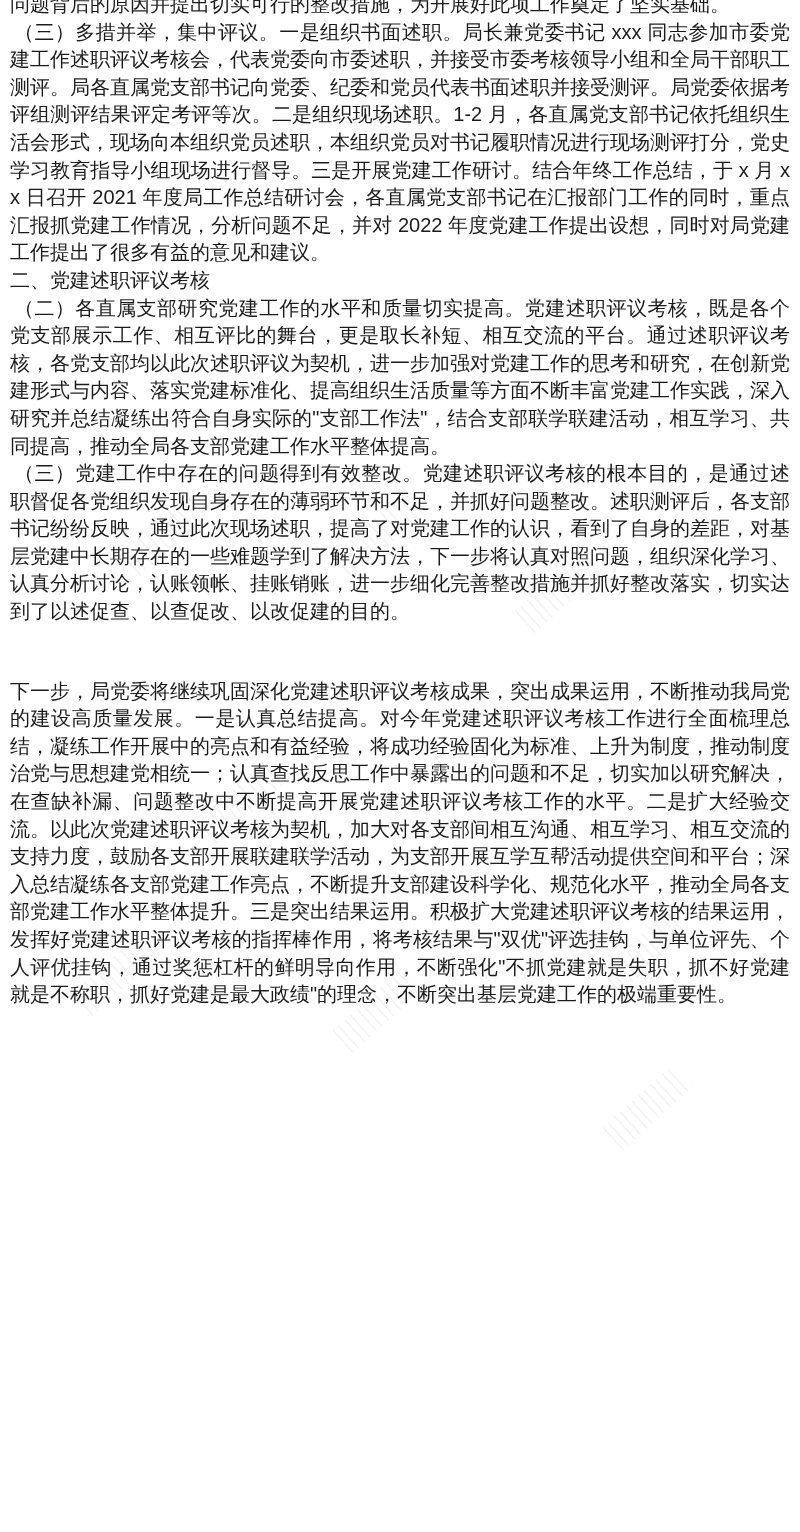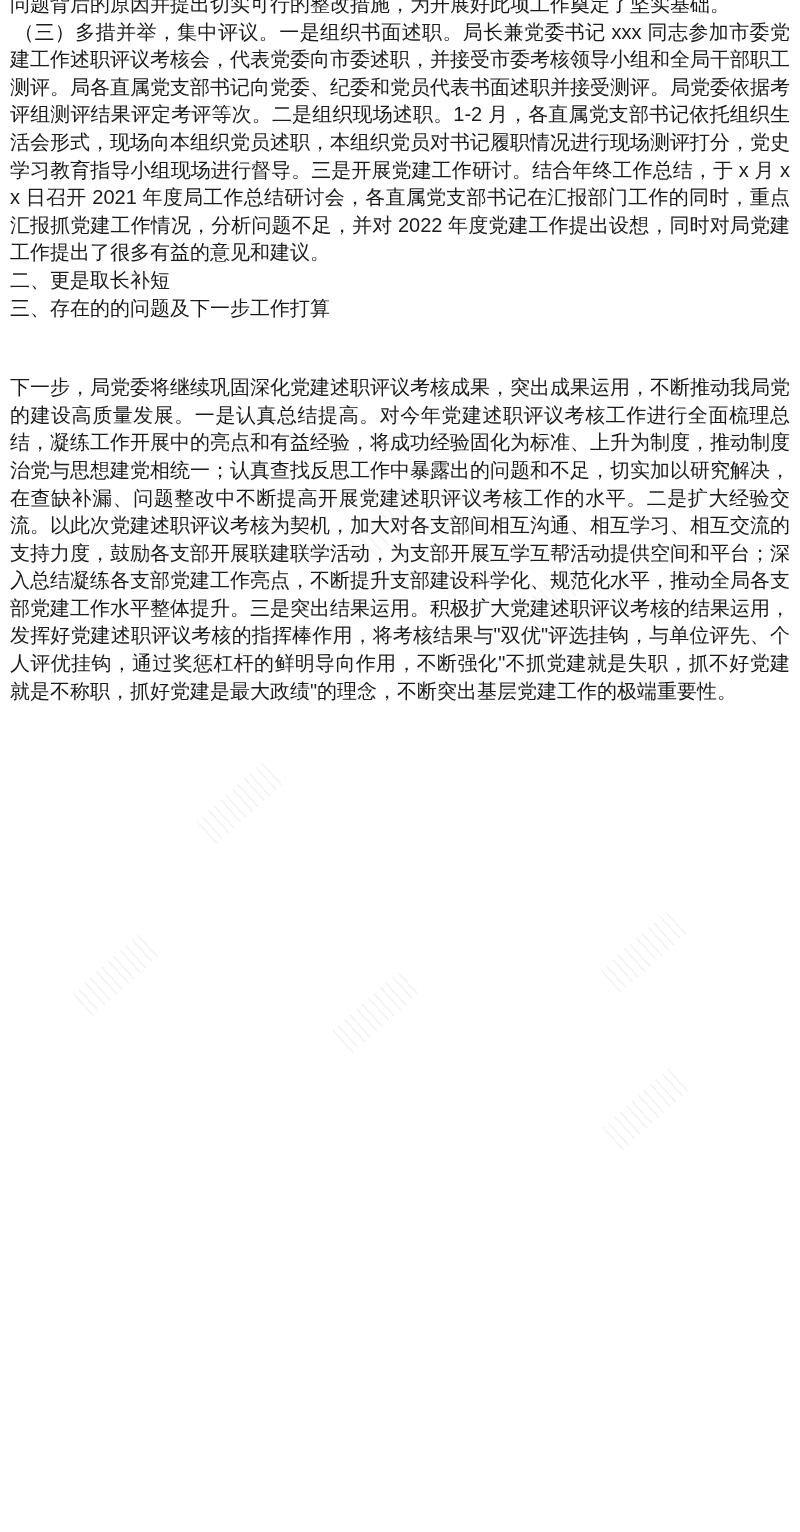--- a/index.html
+++ b/index.html
@@ -76,19 +76,20 @@
     <div class="wm" style="left:194px; top:786px;"></div>
     <div class="wm" style="left:70px; top:958px;"></div>
     <div class="wm" style="left:330px; top:995px;"></div>
     <div class="wm" style="left:598px; top:935px;"></div>
     <div class="wm" style="left:600px; top:1092px;"></div>
   </div>
 
   <div class="content">
     <p class="para">问题背后的原因并提出切实可行的整改措施，为开展好此项工作奠定了坚实基础。</p>
     <p class="para indent">（三）多措并举，集中评议。一是组织书面述职。局长兼党委书记 xxx 同志参加市委党建工作述职评议考核会，代表党委向市委述职，并接受市委考核领导小组和全局干部职工测评。局各直属党支部书记向党委、纪委和党员代表书面述职并接受测评。局党委依据考评组测评结果评定考评等次。二是组织现场述职。1-2 月，各直属党支部书记依托组织生活会形式，现场向本组织党员述职，本组织党员对书记履职情况进行现场测评打分，党史学习教育指导小组现场进行督导。三是开展党建工作研讨。结合年终工作总结，于 x 月 xx 日召开 2021 年度局工作总结研讨会，各直属党支部书记在汇报部门工作的同时，重点汇报抓党建工作情况，分析问题不足，并对 2022 年度党建工作提出设想，同时对局党建工作提出了很多有益的意见和建议。</p>
-    <p class="para">二、更是取长补短</p>
-    <p class="para">三、存在的的问题及下一步工作打算</p>
+    <p class="para">二、党建述职评议考核</p>
+    <p class="para indent">（二）各直属支部研究党建工作的水平和质量切实提高。党建述职评议考核，既是各个党支部展示工作、相互评比的舞台，更是取长补短、相互交流的平台。通过述职评议考核，各党支部均以此次述职评议为契机，进一步加强对党建工作的思考和研究，在创新党建形式与内容、落实党建标准化、提高组织生活质量等方面不断丰富党建工作实践，深入研究并总结凝练出符合自身实际的"支部工作法"，结合支部联学联建活动，相互学习、共同提高，推动全局各支部党建工作水平整体提高。</p>
+    <p class="para indent">（三）党建工作中存在的问题得到有效整改。党建述职评议考核的根本目的，是通过述职督促各党组织发现自身存在的薄弱环节和不足，并抓好问题整改。述职测评后，各支部书记纷纷反映，通过此次现场述职，提高了对党建工作的认识，看到了自身的差距，对基层党建中长期存在的一些难题学到了解决方法，下一步将认真对照问题，组织深化学习、认真分析讨论，认账领帐、挂账销账，进一步细化完善整改措施并抓好整改落实，切实达到了以述促查、以查促改、以改促建的目的。</p>
     <div class="gap"></div>
     <p class="para">下一步，局党委将继续巩固深化党建述职评议考核成果，突出成果运用，不断推动我局党的建设高质量发展。一是认真总结提高。对今年党建述职评议考核工作进行全面梳理总结，凝练工作开展中的亮点和有益经验，将成功经验固化为标准、上升为制度，推动制度治党与思想建党相统一；认真查找反思工作中暴露出的问题和不足，切实加以研究解决，在查缺补漏、问题整改中不断提高开展党建述职评议考核工作的水平。二是扩大经验交流。以此次党建述职评议考核为契机，加大对各支部间相互沟通、相互学习、相互交流的支持力度，鼓励各支部开展联建联学活动，为支部开展互学互帮活动提供空间和平台；深入总结凝练各支部党建工作亮点，不断提升支部建设科学化、规范化水平，推动全局各支部党建工作水平整体提升。三是突出结果运用。积极扩大党建述职评议考核的结果运用，发挥好党建述职评议考核的指挥棒作用，将考核结果与"双优"评选挂钩，与单位评先、个人评优挂钩，通过奖惩杠杆的鲜明导向作用，不断强化"不抓党建就是失职，抓不好党建就是不称职，抓好党建是最大政绩"的理念，不断突出基层党建工作的极端重要性。</p>
   </div>
 
 </div>
 
 </body></html>

